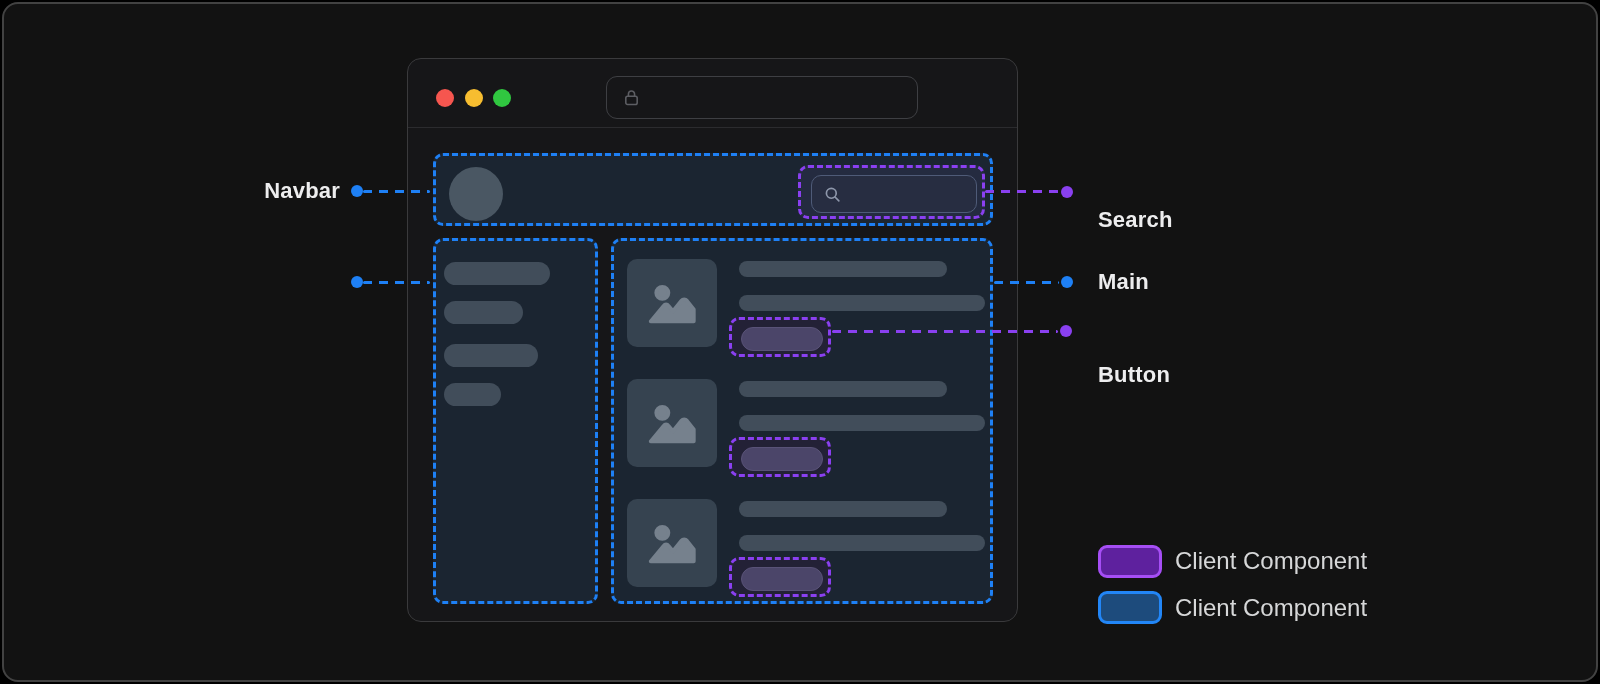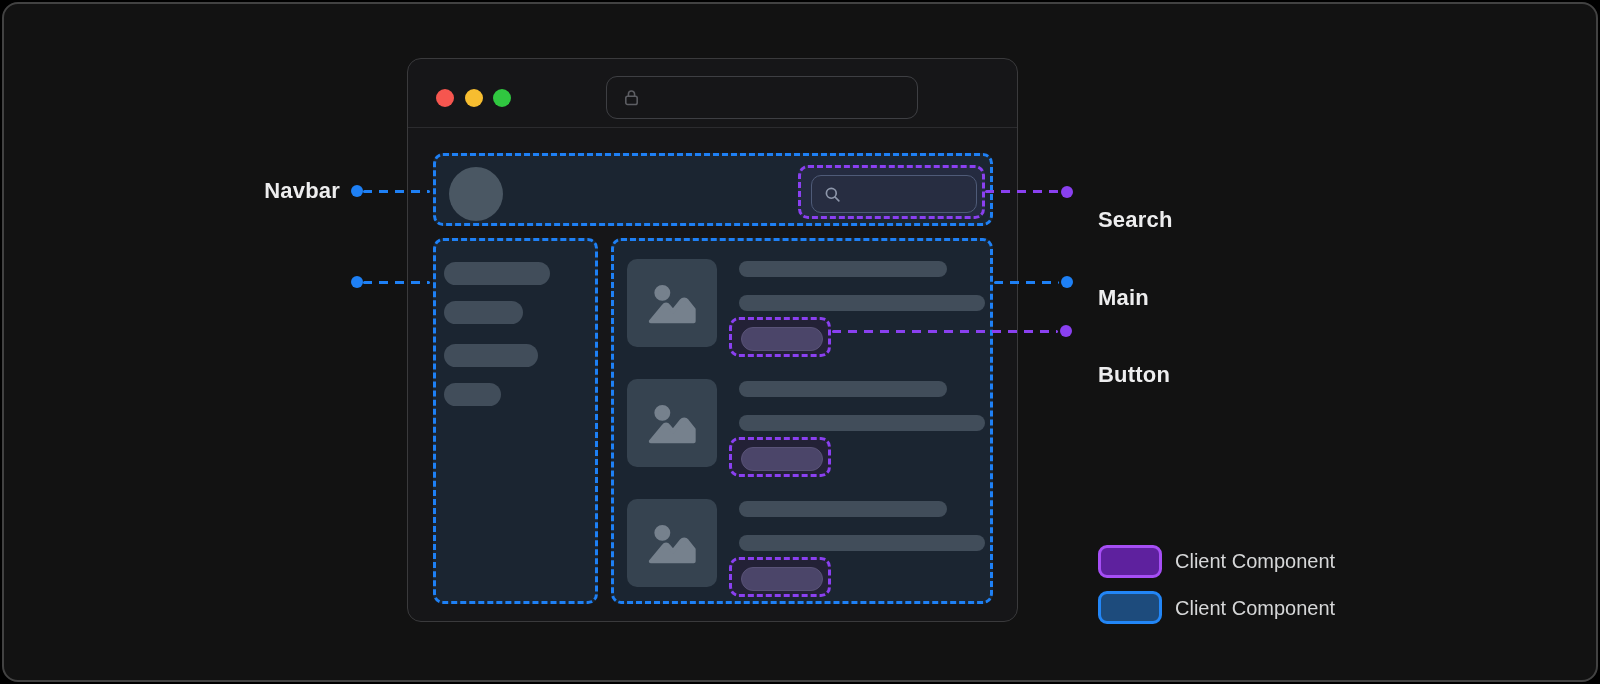--- a/index.html
+++ b/index.html
@@ -85,21 +85,21 @@
     position:absolute; font-size:22px; font-weight:700; line-height:22px;
     color:var(--label-text); letter-spacing:.2px;
   }
   .lbl.left { left:100px; width:240px; text-align:right; }
   .lbl.right { left:1098px; }
   
   .sw { position:absolute; left:1098px; width:64px; height:33px; border-radius:9px; }
   .sw.client { top:545px; border:3px solid var(--legend-client-border); background:var(--legend-client-fill); }
   .sw.server { top:591px; border:3px solid var(--legend-server-border); background:var(--legend-server-fill); }
   .legend-text {
-    position:absolute; left:1175px; font-size:20px; line-height:22px;
+    position:absolute; left:1175px; font-size:24px; line-height:22px;
     font-weight:400; color:var(--legend-text);
   }
   svg { display:block; }
 </style>
 </head>
 <body>
 
 <div class="canvas">
   <div class="card"></div>
 
@@ -190,21 +190,21 @@
 
   <span class="dot blue" style="left:351px; top:276px;"></span>
   <div class="line blue" style="left:363px; top:281px; width:67px;"></div>
 
   <div class="line purple" style="left:985px; top:190px; width:74px;"></div>
   <span class="dot purple" style="left:1061px; top:186px;"></span>
   <div class="lbl right" style="top:181px;margin-top:28px;">Search</div>
 
   <div class="line blue" style="left:994px; top:281px; width:65px;"></div>
   <span class="dot blue" style="left:1061px; top:276px;"></span>
-  <div class="lbl right" style="top:271px;margin-top:16px;">Main</div>
+  <div class="lbl right" style="top:271px;">Main</div>
 
   <div class="line purple" style="left:832px; top:330px; width:226px;"></div>
   <span class="dot purple" style="left:1060px; top:325px;"></span>
   <div class="lbl right" style="top:321px;margin-top:43px;">Button</div>
 
   <div class="sw client"></div>
   <div class="legend-text" style="top:550px;">Client Component</div>
   <div class="sw server"></div>
   <div class="legend-text" style="top:597px;">Client Component</div>
 </div>

